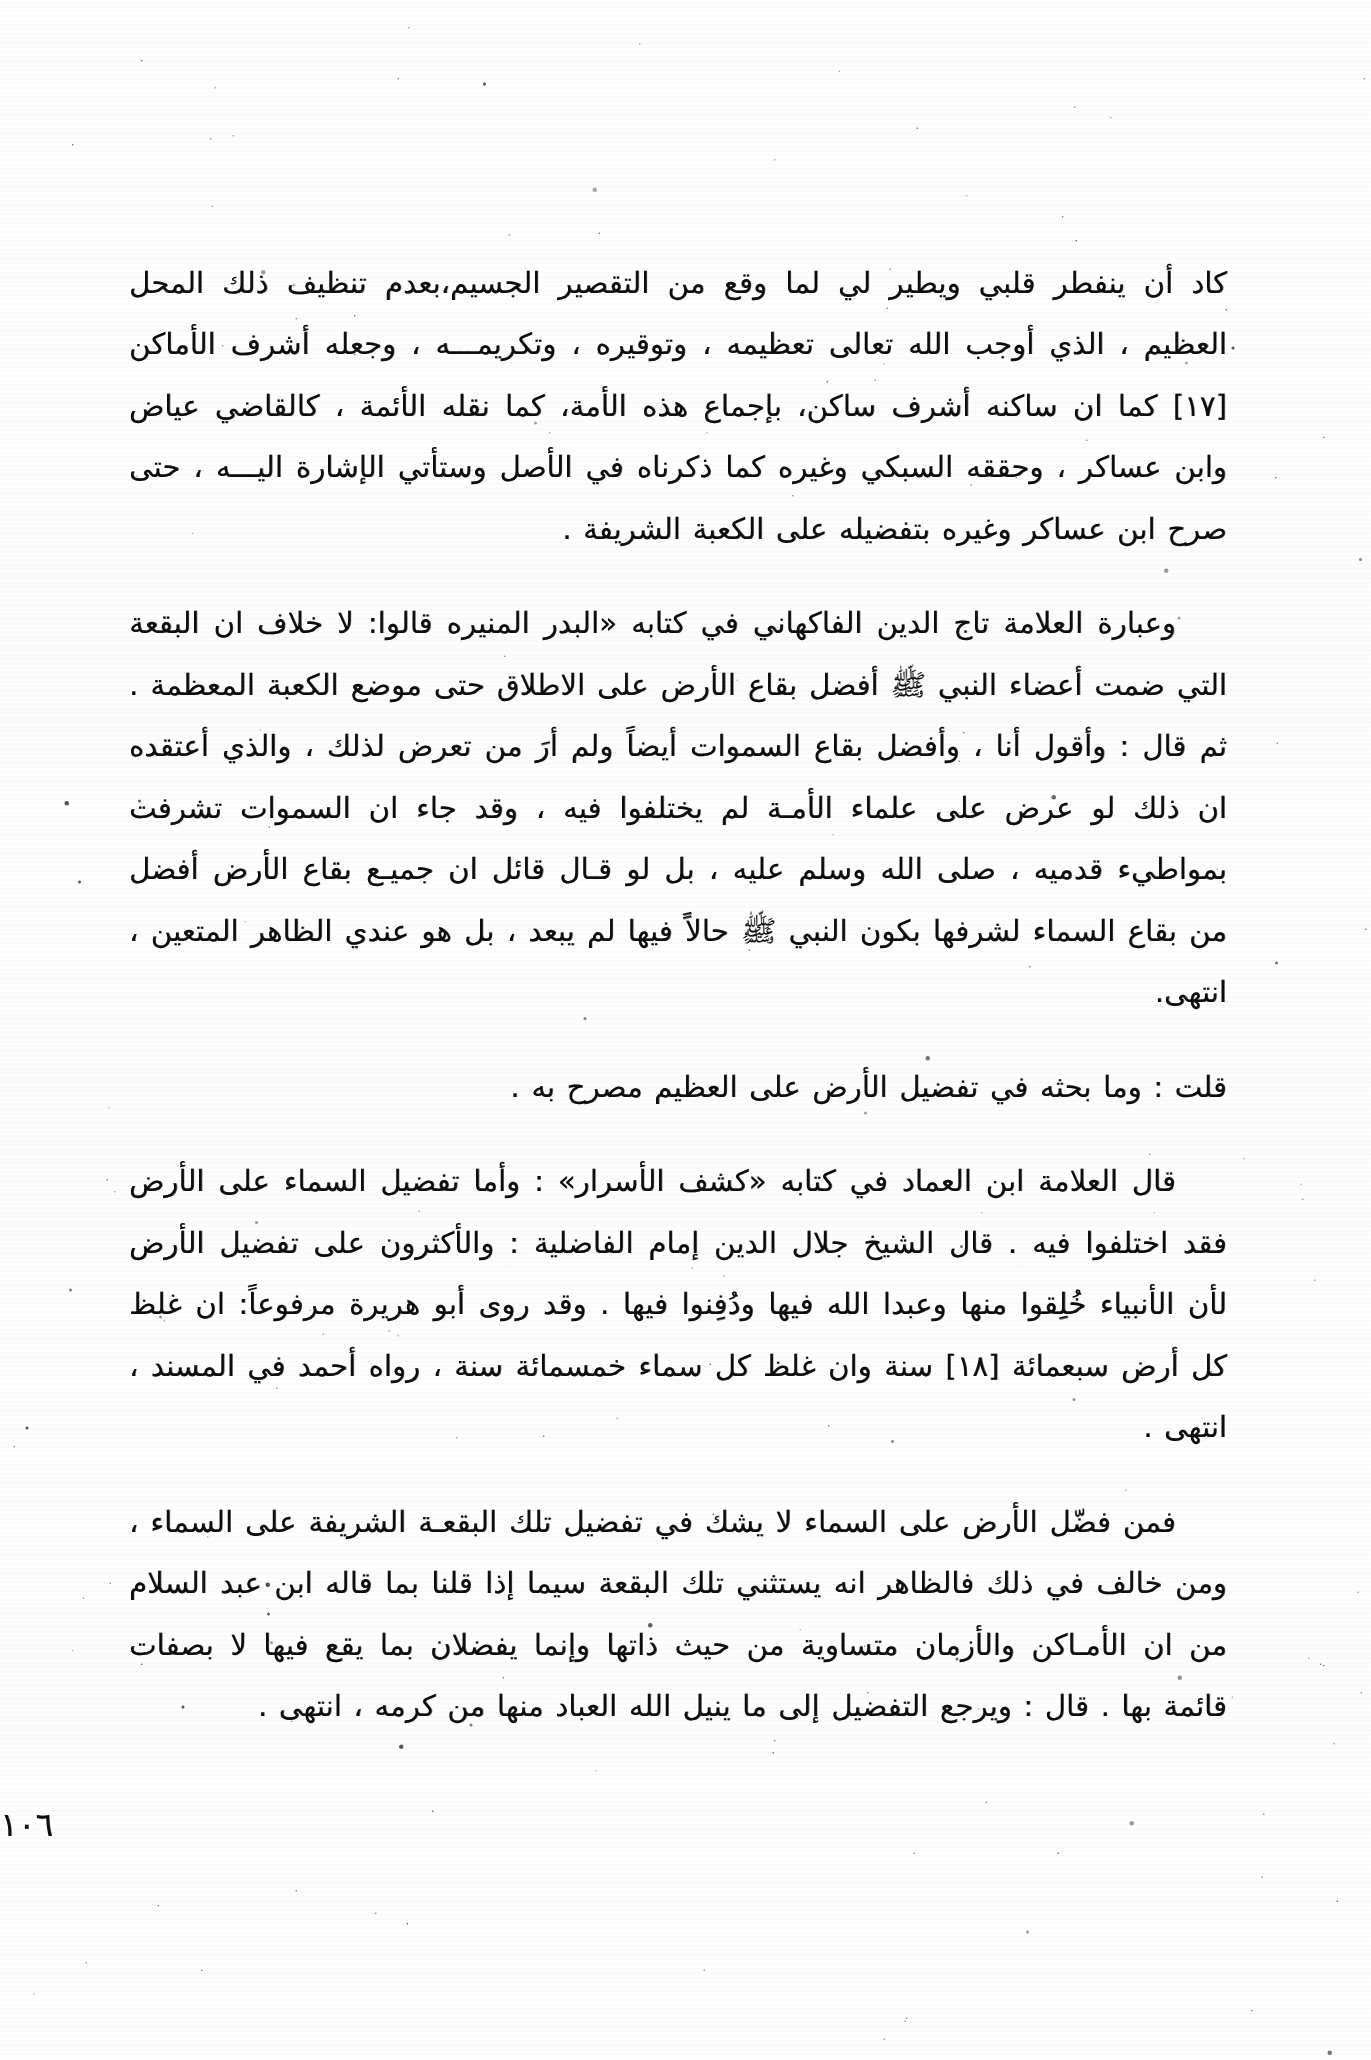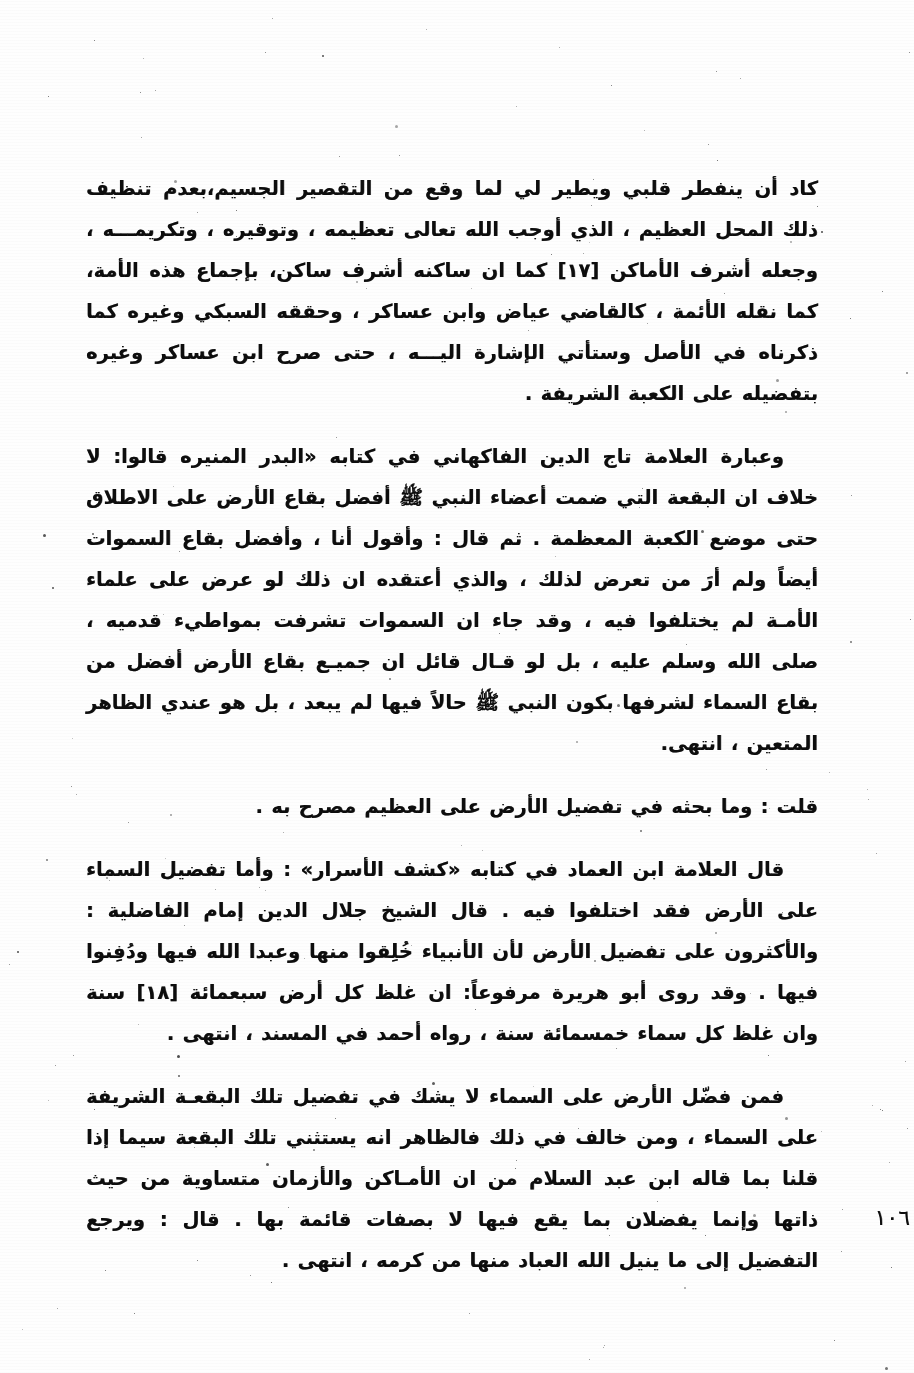--- a/index.html
+++ b/index.html
@@ -50,38 +50,37 @@
   .para {
     font-size: 19.5px;
     line-height: 41px;
     margin: 0 0 22px 0;
     text-align: justify;
     text-justify: inter-word;
     word-spacing: 1.5px;
     
     text-shadow: 0.4px 0.3px 0 rgba(0,0,0,.55);
     letter-spacing: -0.1px;
-    font-weight: bold;
   }
   .para:last-of-type { margin-bottom: 0; }
 
   .para.indent {
     text-indent: 34px;
   }
 
   
   .para { text-align-last: right; }
 
   
   .page-number {
     position: absolute;
     top: 1205px;
     left: 0;
-    right: 4px;
-    text-align: right;
+    right: 16px;
+    text-align: left;
     font-family: "DejaVu Sans", "Liberation Sans", sans-serif;
     font-size: 22px;
     color: #0d0d0d;
     letter-spacing: 2px;
     z-index: 3;
     text-shadow: 0.4px 0.3px 0 rgba(0,0,0,.5);
   }
 
   
   .grain {

